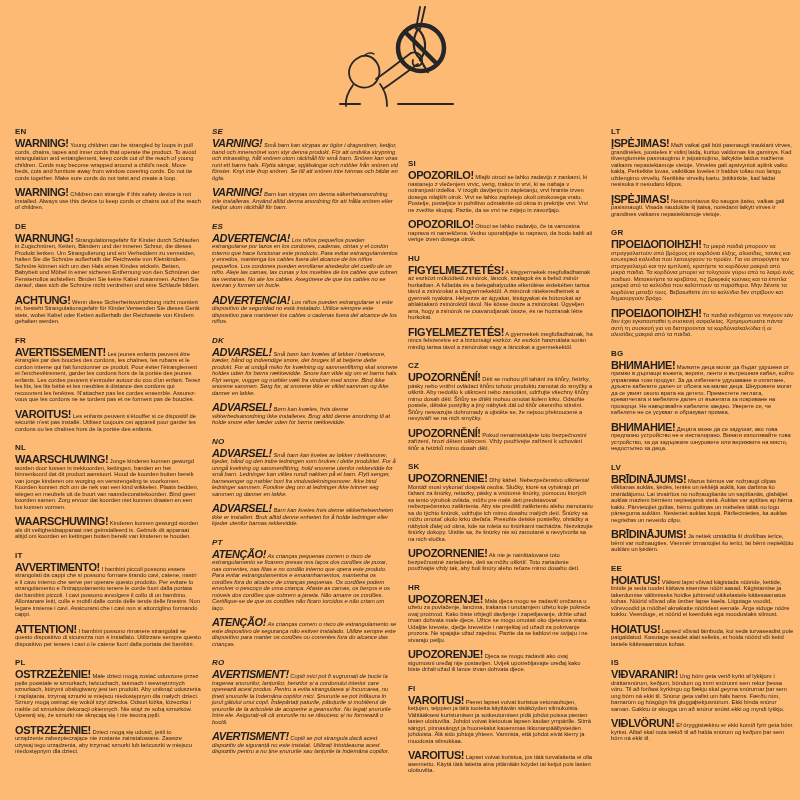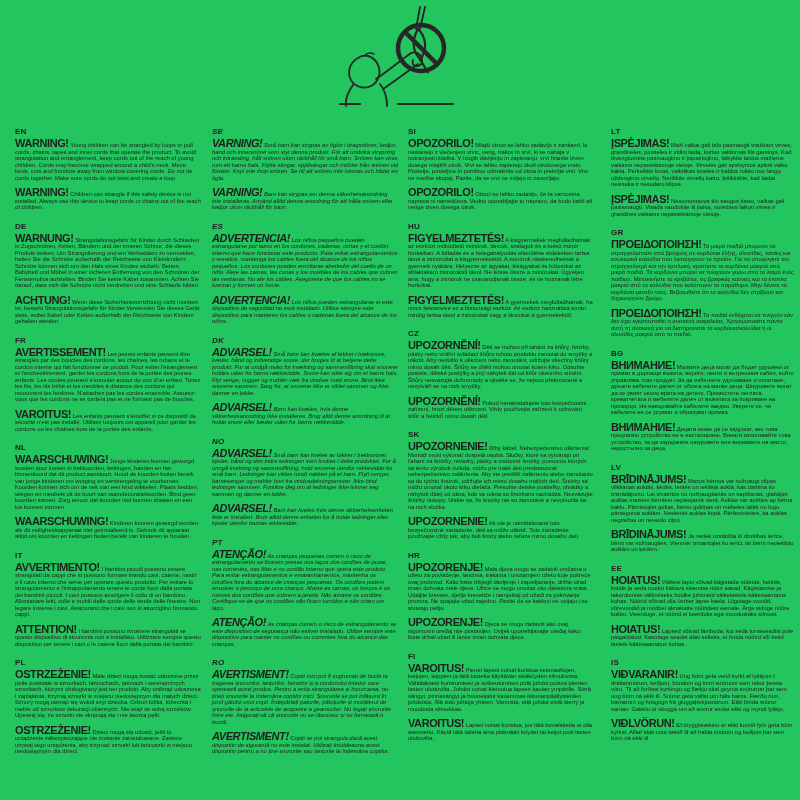--- a/index.html
+++ b/index.html
@@ -1,24 +1,24 @@
 <!DOCTYPE html>
 <html><head>
 <meta charset="utf-8">
 <style>
   html,body{margin:0;padding:0;}
   body{width:800px;height:800px;background:#ffffff;position:relative;overflow:hidden;
        font-family:"Liberation Sans", sans-serif;color:#1f1f1f;}
-  .page{position:absolute;inset:0;background:#22c55e;}
+  .page{position:absolute;inset:0;background:#fdba74;}
   .illustration{position:absolute;left:320px;top:4px;width:170px;height:122px;}
   .columns{position:absolute;top:127px;left:0;width:800px;}
   .column{position:absolute;top:0;}
   .col-0{left:15px;width:186px;}
   .col-1{left:212px;width:186px;font-style:italic;}
-  .col-2{left:408px;width:186px;}
+  .col-2{left:408px;width:186px;margin-top:32px;}
   .col-3{left:603px;width:184px;margin-left:8px;}
   .section{margin:0 0 11px 0;}
   .lang{font-size:8px;font-weight:bold;margin:0 0 2px 0;letter-spacing:0.2px;}
   .para{margin:0 0 6px 0;font-size:5.8px;line-height:6.5px;text-align:left;}
   .warn{font-size:11px;font-weight:bold;letter-spacing:-0.4px;line-height:10px;}
   .body-text{font-size:5.8px;}
 </style>
 </head>
 <body>
 

